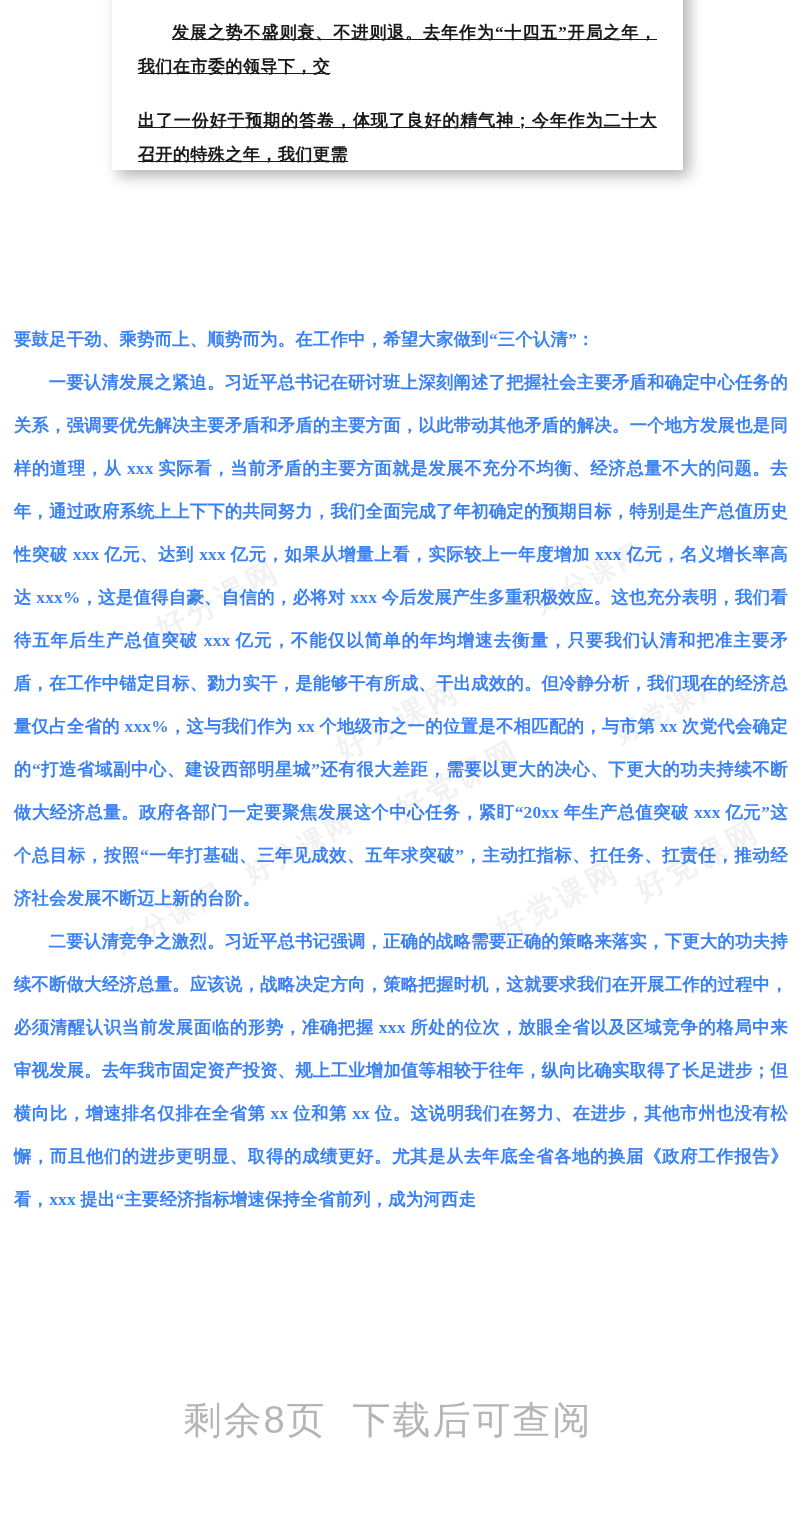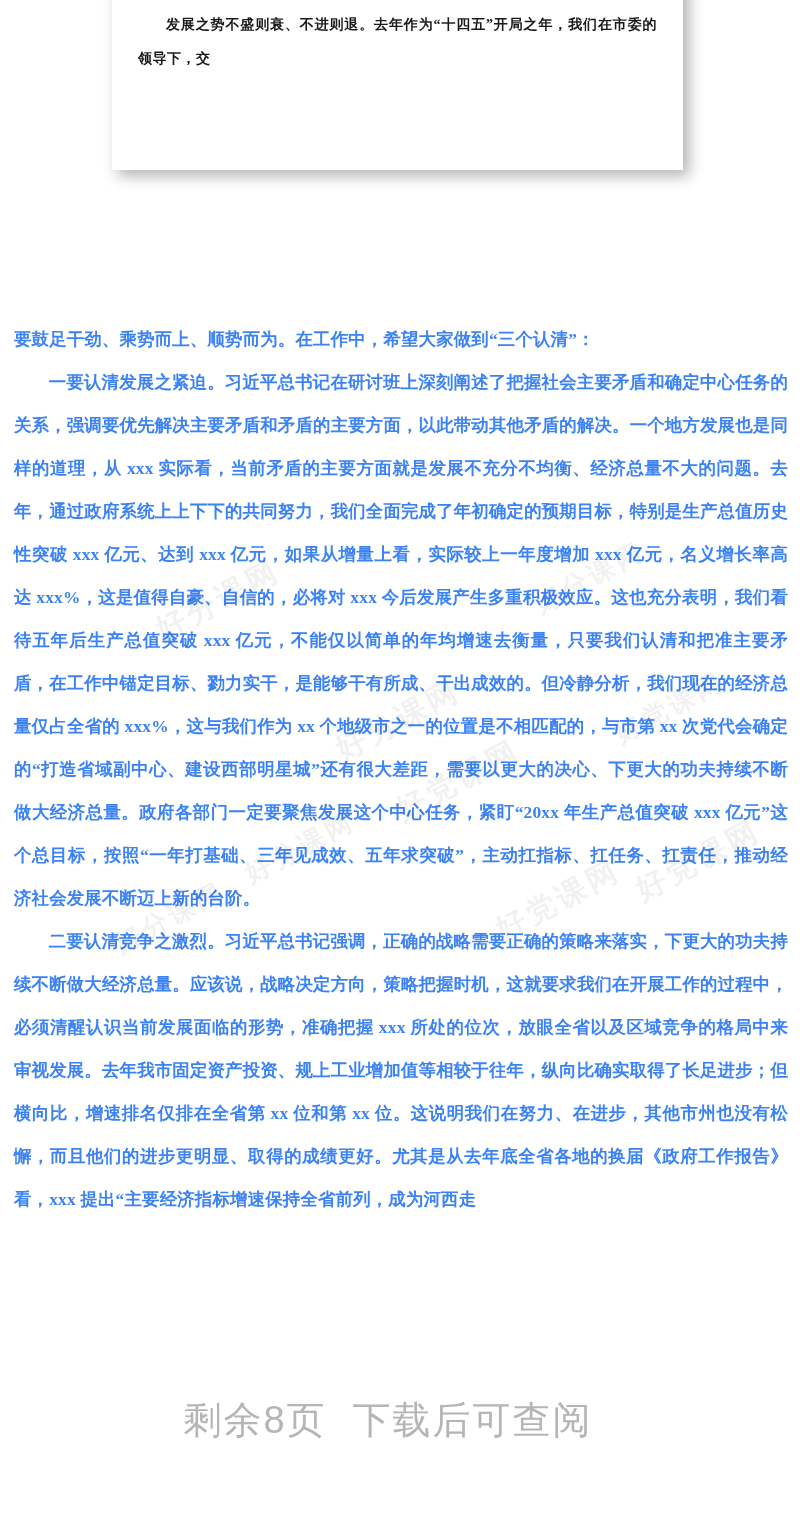--- a/index.html
+++ b/index.html
@@ -35,30 +35,31 @@
     overflow: hidden;
   }
   #preview-card .card-body {
     position: absolute;
     left: 0;
     right: 0;
     top: 110px;
     padding: 0 26px;
   }
   #preview-card p {
-    margin: 8px 0 20px 0;
-    font-size: 14px;
+    margin: 16px 0 20px 0;
+    font-size: 17px;
     line-height: 34px;
     letter-spacing: 0.5px;
     color: #1a1a1a;
     text-align: justify;
     text-justify: inter-ideograph;
     text-indent: 2em;
     font-family: "Liberation Serif", "DejaVu Serif", serif;
     font-weight: 600;
+    text-decoration: underline;
   }
   #preview-card p.cont { text-indent: 0; }
 
   
   #doc {
     position: absolute;
     left: 0;
     top: 318px;
     width: 800px;
   }
@@ -108,20 +109,21 @@
   }
   #footer .gap { display: inline-block; width: 26px; }
 </style>
 </head>
 <body>
 
 <div id="preview-card-wrap">
   <div id="preview-card">
     <div class="card-body">
       <p>发展之势不盛则衰、不进则退。去年作为“十四五”开局之年，我们在市委的领导下，交</p>
+      <p class="cont">出了一份好于预期的答卷，体现了良好的精气神；今年作为二十大召开的特殊之年，我们更需</p>
     </div>
   </div>
 </div>
 
 <div id="doc">
   <p class="para">要鼓足干劲、乘势而上、顺势而为。在工作中，希望大家做到“三个认清”：</p>
   <p class="para indent">一要认清发展之紧迫。习近平总书记在研讨班上深刻阐述了把握社会主要矛盾和确定中心任务的关系，强调要优先解决主要矛盾和矛盾的主要方面，以此带动其他矛盾的解决。一个地方发展也是同样的道理，从 xxx 实际看，当前矛盾的主要方面就是发展不充分不均衡、经济总量不大的问题。去年，通过政府系统上上下下的共同努力，我们全面完成了年初确定的预期目标，特别是生产总值历史性突破 xxx 亿元、达到 xxx 亿元，如果从增量上看，实际较上一年度增加 xxx 亿元，名义增长率高达 xxx%，这是值得自豪、自信的，必将对 xxx 今后发展产生多重积极效应。这也充分表明，我们看待五年后生产总值突破 xxx 亿元，不能仅以简单的年均增速去衡量，只要我们认清和把准主要矛盾，在工作中锚定目标、勠力实干，是能够干有所成、干出成效的。但冷静分析，我们现在的经济总量仅占全省的 xxx%，这与我们作为 xx 个地级市之一的位置是不相匹配的，与市第 xx 次党代会确定的“打造省域副中心、建设西部明星城”还有很大差距，需要以更大的决心、下更大的功夫持续不断做大经济总量。政府各部门一定要聚焦发展这个中心任务，紧盯“20xx 年生产总值突破 xxx 亿元”这个总目标，按照“一年打基础、三年见成效、五年求突破”，主动扛指标、扛任务、扛责任，推动经济社会发展不断迈上新的台阶。</p>
   <p class="para indent">二要认清竞争之激烈。习近平总书记强调，正确的战略需要正确的策略来落实，下更大的功夫持续不断做大经济总量。应该说，战略决定方向，策略把握时机，这就要求我们在开展工作的过程中，必须清醒认识当前发展面临的形势，准确把握 xxx 所处的位次，放眼全省以及区域竞争的格局中来审视发展。去年我市固定资产投资、规上工业增加值等相较于往年，纵向比确实取得了长足进步；但横向比，增速排名仅排在全省第 xx 位和第 xx 位。这说明我们在努力、在进步，其他市州也没有松懈，而且他们的进步更明显、取得的成绩更好。尤其是从去年底全省各地的换届《政府工作报告》看，xxx 提出“主要经济指标增速保持全省前列，成为河西走</p>
 </div>
 

